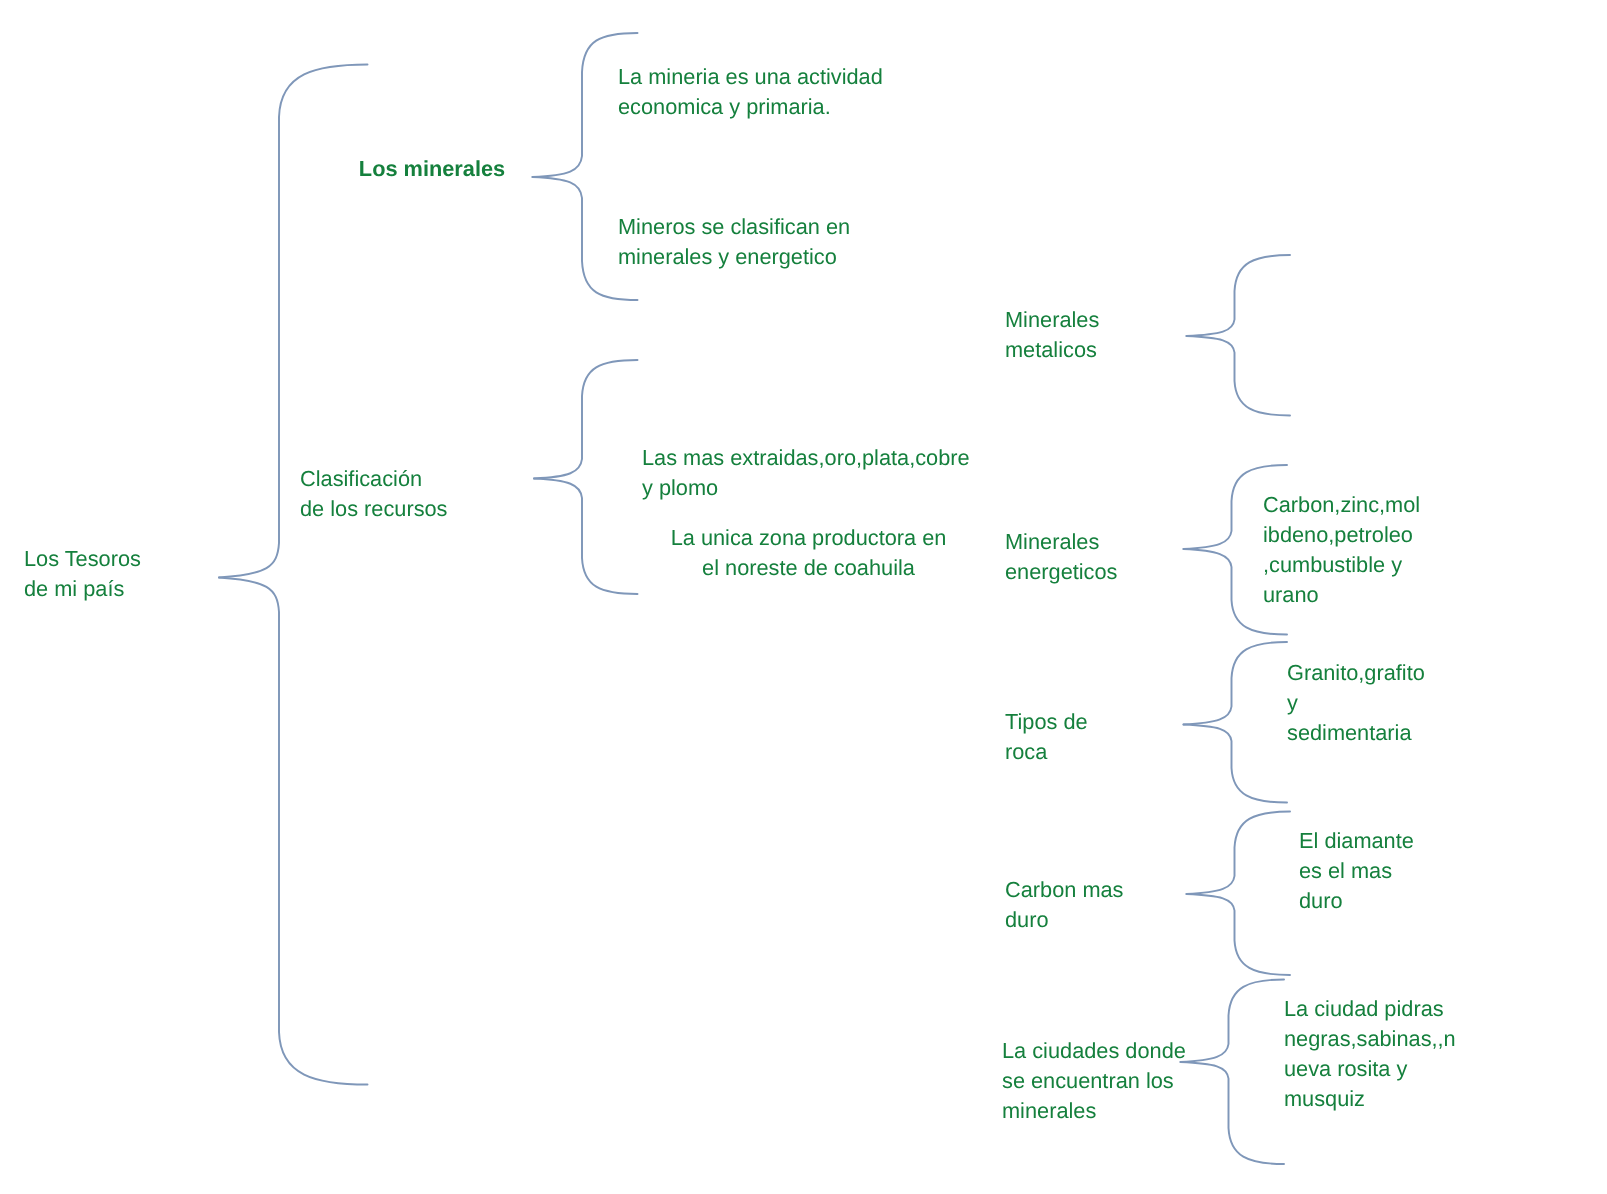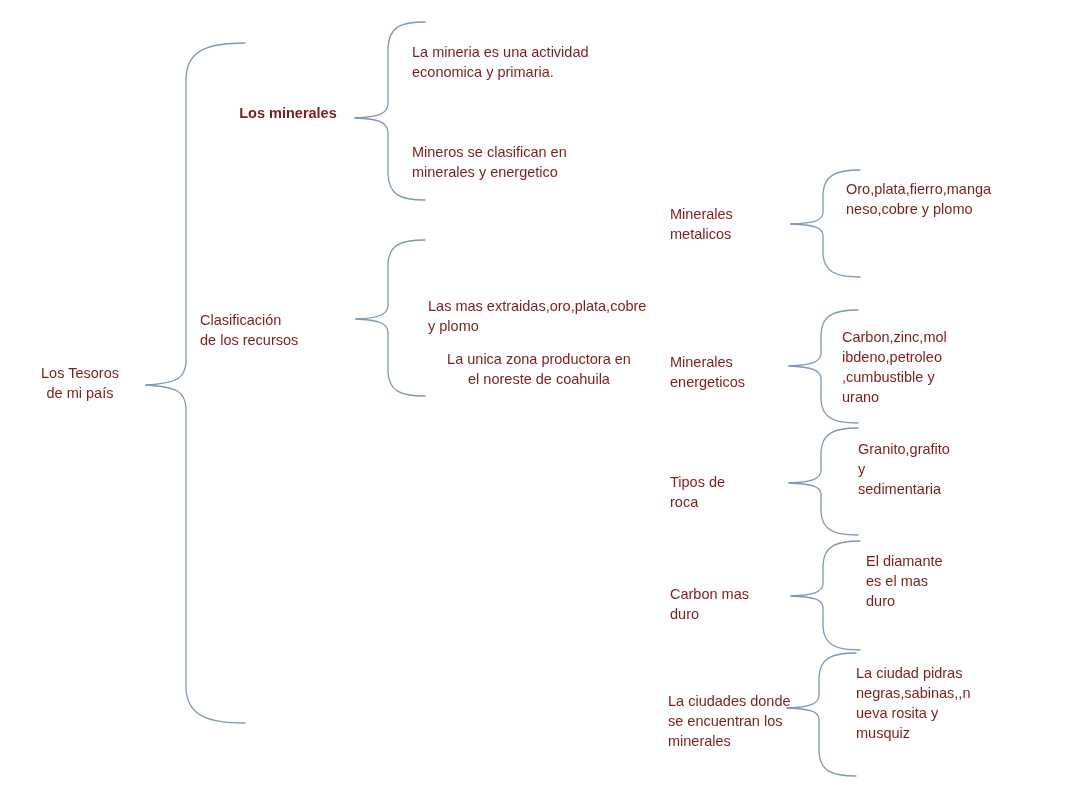--- a/index.html
+++ b/index.html
@@ -21,31 +21,31 @@
     left: 0;
     top: 0;
     width: 1071px;
     height: 796px;
     pointer-events: none;
   }
   .node {
     position: absolute;
     font-size: 14.5px;
     line-height: 1.38;
-    color: #7f1d1d;
+    color: #15803d;
     white-space: pre-line;
   }
   .node.center {
     text-align: center;
   }
   .node.left {
     text-align: left;
   }
   
-  #n-root      { left: 16px;  top: 363px; width: 128px; text-align: center; }
+  #n-root      { left: 16px;  top: 363px; width: 128px; text-align: left; }
   
   #n-minerales { left: 222px; top: 103px; width: 132px; text-align: center; font-weight: bold; }
   #n-clasif    { left: 200px; top: 310px; width: 148px; text-align: left; }
   
   #n-mineria   { left: 412px; top: 42px;  width: 220px; }
   #n-mineros   { left: 412px; top: 142px; width: 210px; }
   #n-extraidas { left: 428px; top: 268px; width: 262px; margin-top: 28px; }
   #n-unica     { left: 424px; top: 349px; width: 230px; text-align: center; }
   
   #n-metalicos { left: 670px; top: 204px; width: 122px; }
@@ -132,22 +132,20 @@
   <div class="node left" id="n-energ">Minerales
 energeticos</div>
   <div class="node left" id="n-tipos">Tipos  de
 roca</div>
   <div class="node left" id="n-duro">Carbon  mas
 duro</div>
   <div class="node left" id="n-ciudades">La  ciudades  donde
 se  encuentran  los
 minerales</div>
 
-  <div class="node left" id="n-oro">Oro,plata,fierro,manga
-neso,cobre  y  plomo</div>
   <div class="node left" id="n-granito">Granito,grafito
 y
 sedimentaria</div>
   <div class="node left" id="n-carbon">Carbon,zinc,mol
 ibdeno,petroleo
 ,cumbustible  y
 urano</div>
   <div class="node left" id="n-diamante">El  diamante
 es  el  mas
 duro</div>

